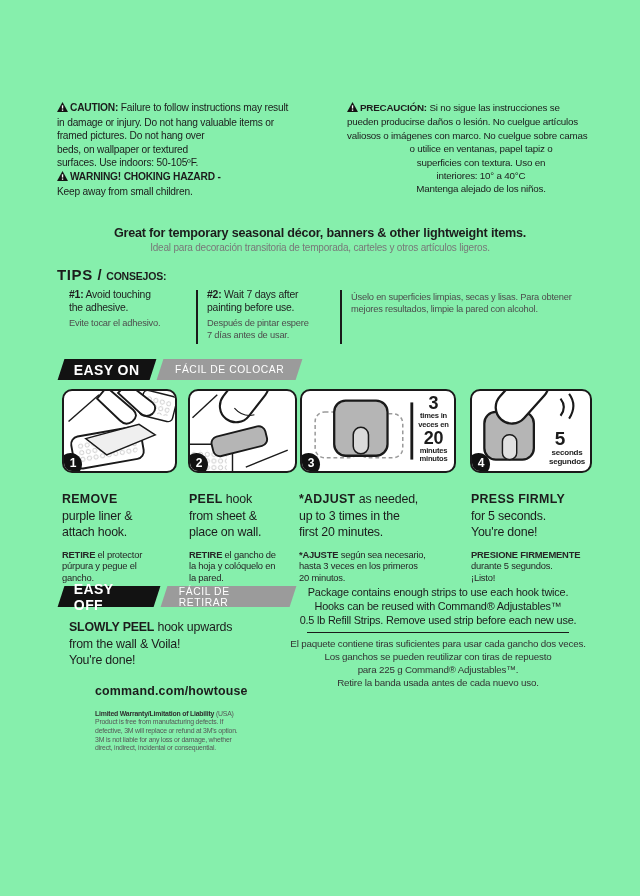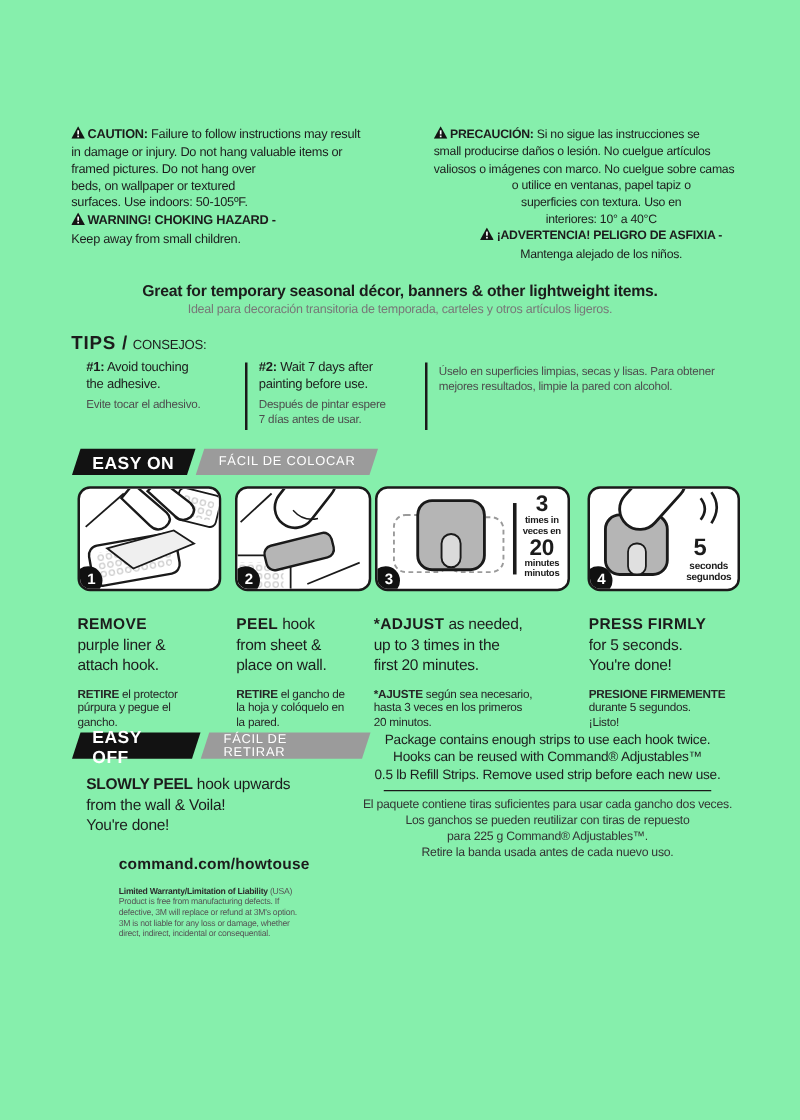--- a/index.html
+++ b/index.html
@@ -19,21 +19,21 @@
 
   
   .tagline{position:absolute;top:226px;left:0;width:640px;text-align:center;}
   .tag-en{margin:0;font-size:12.6px;font-weight:bold;}
   .tag-es{margin:2px 0 0;font-size:10px;color:#787878;}
 
   
   .tips{position:absolute;top:266px;left:57px;width:558px;}
   .tips-header{font-size:15px;}
   .tips-title{font-weight:bold;letter-spacing:0.6px;}
-  .tips-sub{font-size:10.5px;font-weight:normal;}
+  .tips-sub{font-size:10.5px;font-weight:bold;}
   .tips-row{display:flex;margin-top:5px;padding-left:12px;}
   .tip{white-space:normal;}
   .tip-1{width:118px;}
   .tip-2{width:124px;}
   .tip-3{flex:1;}
   .tip-divider{width:2px;background:#1a1a1a;height:54px;margin:2px 9px 0;}
   .tip-en{margin:0;font-size:10.4px;line-height:13px;}
   .tip-es{margin:4px 0 0;font-size:9.3px;line-height:11.6px;color:#4d4d4d;}
 
   
@@ -110,31 +110,26 @@
               <rect x="5.3" y="8.2" width="1.5" height="1.5" fill="#fff"></rect>
             </svg></span><b>WARNING! CHOKING HAZARD -</b></p>
       <p class="wtext">Keep away from small children.</p>
     </div>
     <div class="warn-es">
       <p class="wtext"><span class="tri"><svg width="11" height="10" viewBox="0 0 12 11">
               <path d="M6 0 L12 11 L0 11 Z" fill="#141414"></path>
               <rect x="5.3" y="3.6" width="1.5" height="3.6" fill="#fff"></rect>
               <rect x="5.3" y="8.2" width="1.5" height="1.5" fill="#fff"></rect>
             </svg></span><b>PRECAUCIÓN:</b><span class="pre"> Si no sigue las instrucciones se
-small producirse daños o lesión. No cuelgue artículos
+pueden producirse daños o lesión. No cuelgue artículos
 valiosos o imágenes con marco. No cuelgue sobre camas</span></p>
       <div class="es-center">
         <p class="wtext pre">o utilice en ventanas, papel tapiz o
 superficies con textura. Uso en
 interiores: 10° a 40°C</p>
-        <p class="wtext"><span class="tri"><svg width="11" height="10" viewBox="0 0 12 11">
-                <path d="M6 0 L12 11 L0 11 Z" fill="#141414"></path>
-                <rect x="5.3" y="3.6" width="1.5" height="3.6" fill="#fff"></rect>
-                <rect x="5.3" y="8.2" width="1.5" height="1.5" fill="#fff"></rect>
-              </svg></span><b>¡ADVERTENCIA! PELIGRO DE ASFIXIA -</b></p>
         <p class="wtext">Mantenga alejado de los niños.</p>
       </div>
     </div>
   </section>
 
   <section class="tagline">
     <p class="tag-en">Great for temporary seasonal décor, banners &amp; other lightweight items.</p>
     <p class="tag-es">Ideal para decoración transitoria de temporada, carteles y otros artículos ligeros.</p>
   </section>
 

